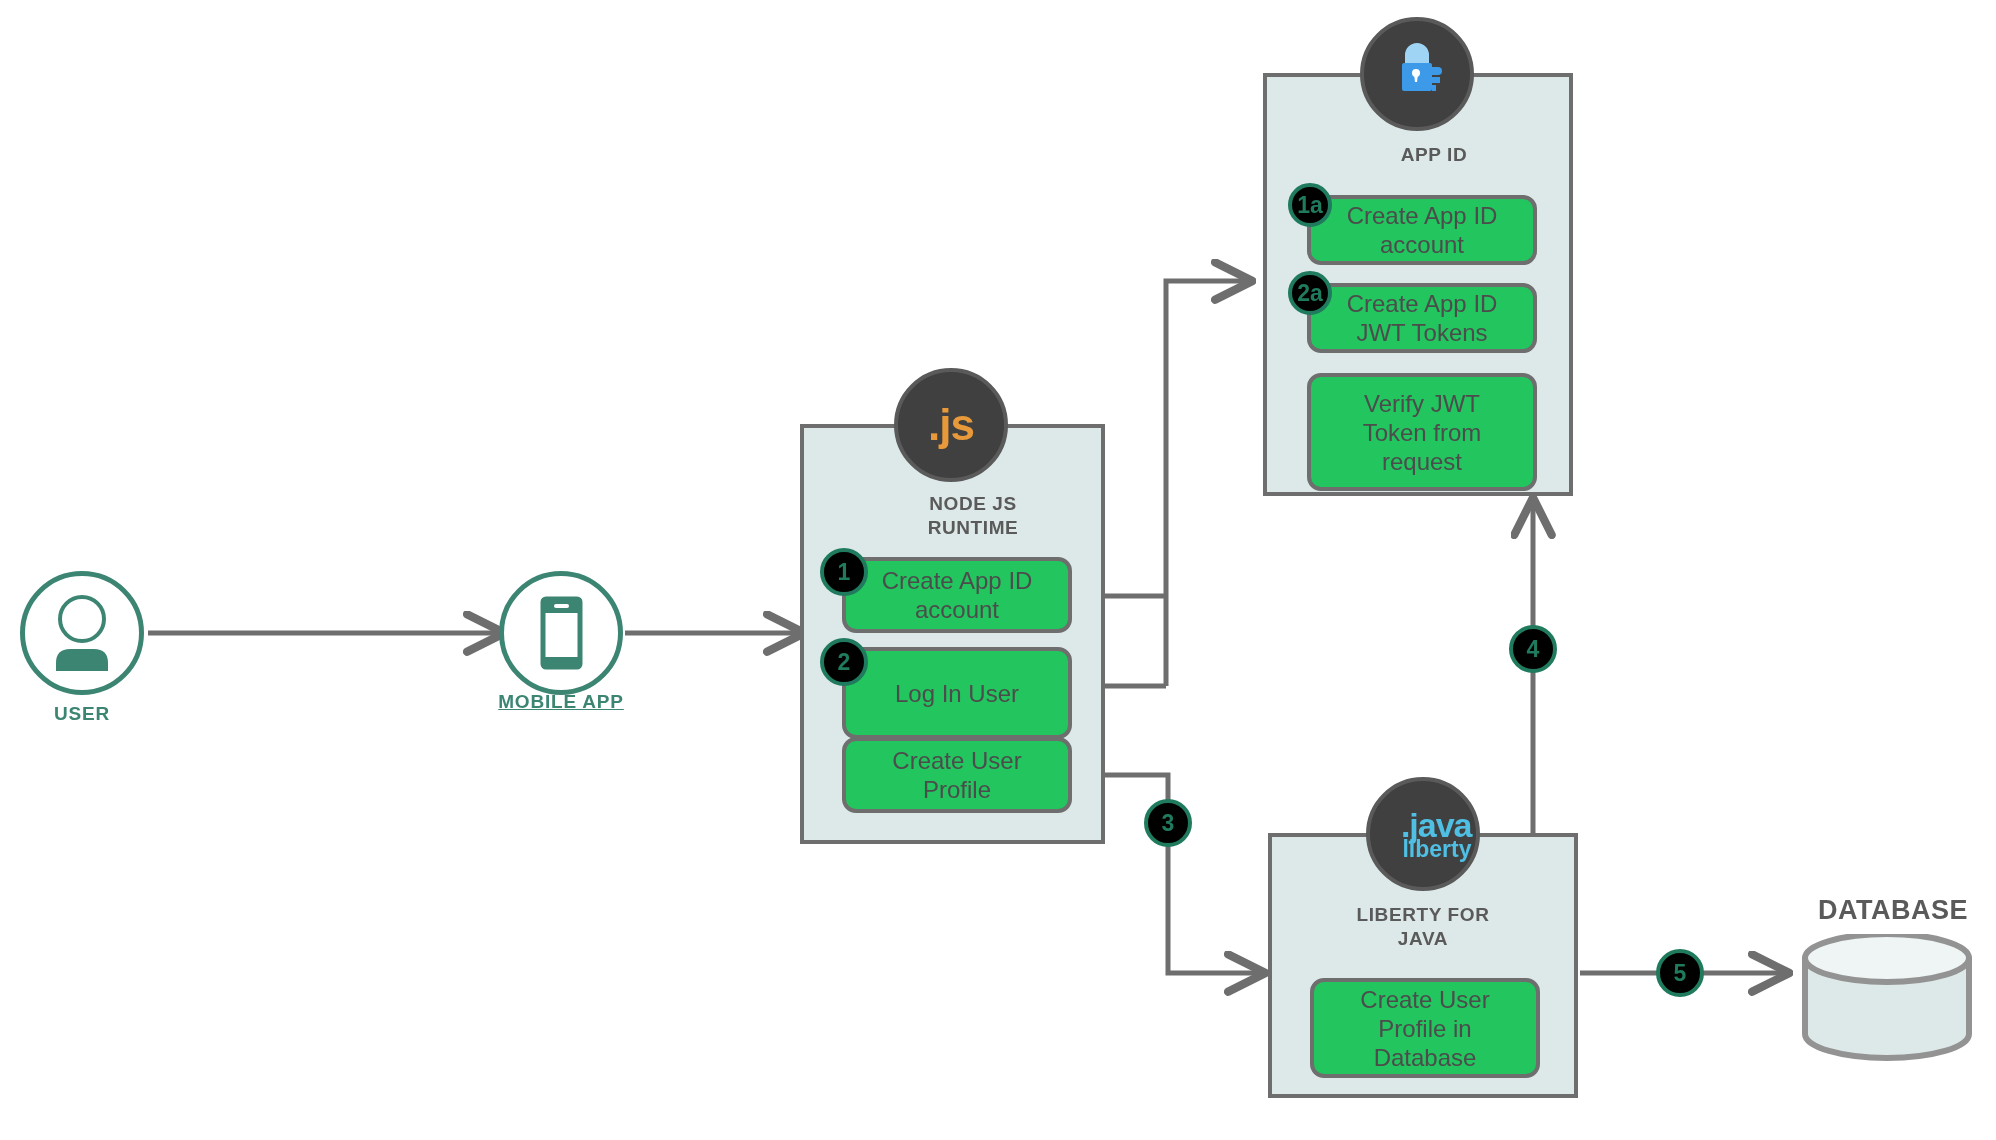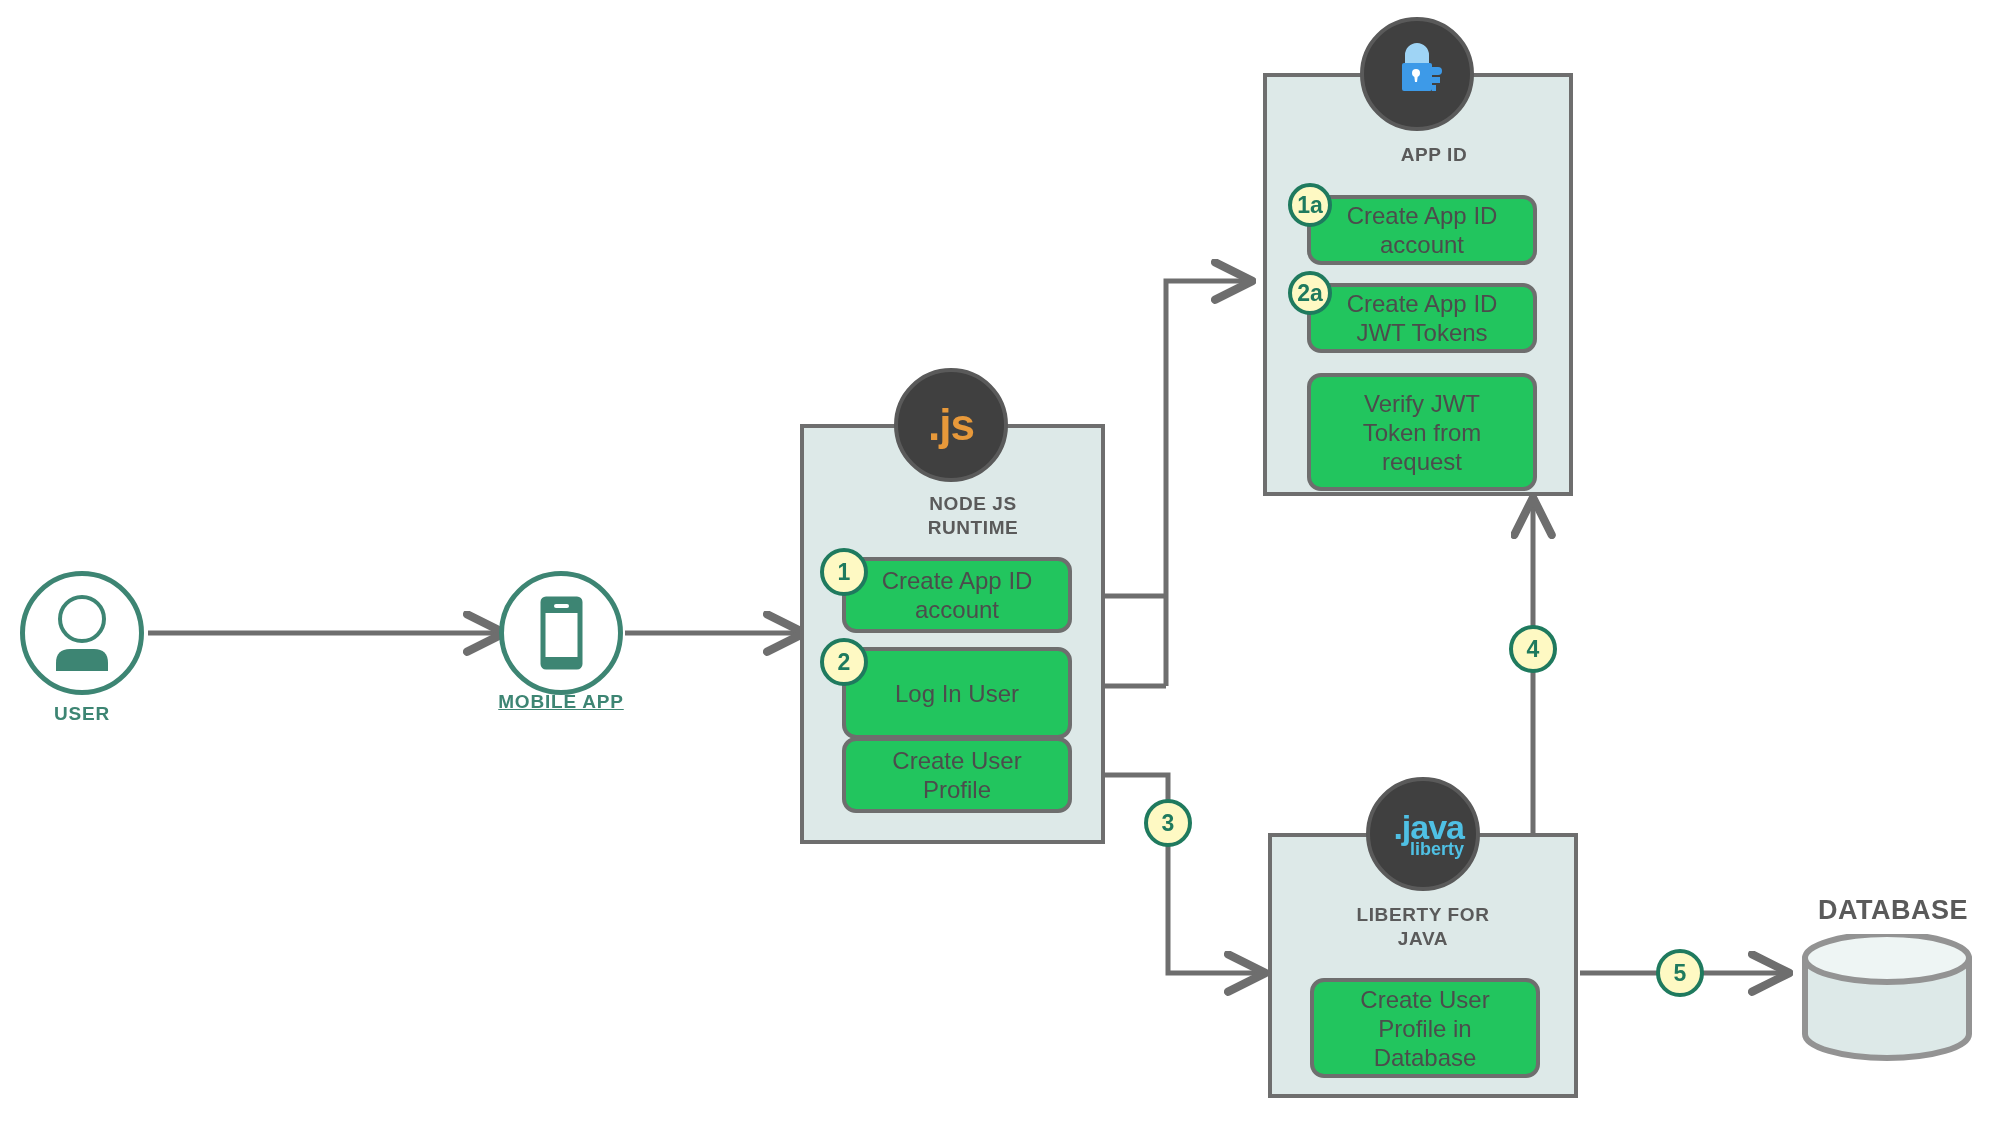--- a/index.html
+++ b/index.html
@@ -54,21 +54,21 @@
     color: #4c4c4c;
     font-size: 24px;
     line-height: 29px;
     padding: 4px 10px;
   }
 
   
   .badge {
     position: absolute;
     border-radius: 50%;
-    background: #fef9c3;
+    background: #000000;
     border: 4px solid #1f7a5e;
     color: #1f7a5e;
     font-weight: bold;
     display: flex;
     align-items: center;
     justify-content: center;
     box-sizing: border-box;
     z-index: 6;
   }
   .badge.sm { width: 44px; height: 44px; font-size: 23px; }
@@ -123,21 +123,21 @@
     letter-spacing: -1px;
   }
   .javalogo { text-align: right; line-height: 1; }
   .javalogo .t1 {
     display: block;
     font-size: 34px; font-weight: bold;
     color: #4fc0e4; letter-spacing: -1px;
   }
   .javalogo .t2 {
     display: block;
-    font-size: 18px; font-weight: bold;
+    font-size: 23px; font-weight: bold;
     color: #4fc0e4; margin-top: -4px; margin-left: 28px;
   }
 </style>
 </head>
 <body>
 
 <div id="stage">
 
   <svg id="wires" viewBox="0 0 1996 1140" width="1996" height="1140">
     <defs>

